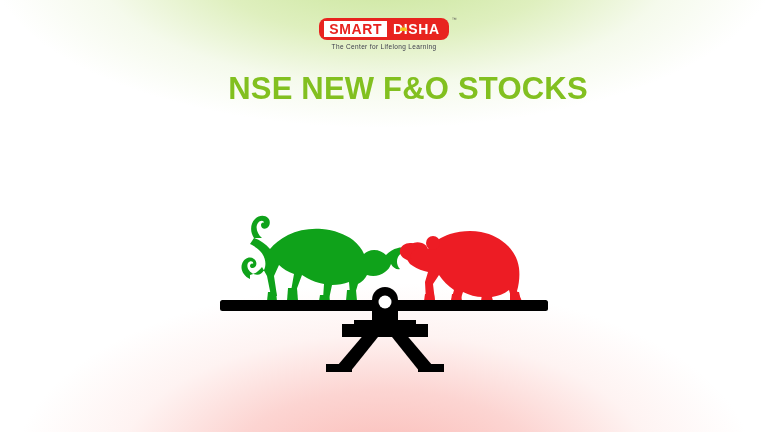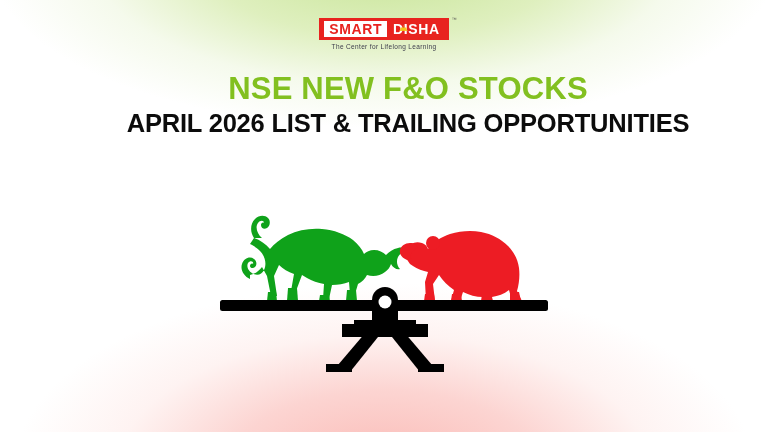--- a/index.html
+++ b/index.html
@@ -53,21 +53,21 @@
     top: 18px;
     display: flex;
     flex-direction: column;
     align-items: center;
   }
   .logo-box {
     position: relative;
     display: flex;
     align-items: stretch;
     background: #e8231f;
-    border-radius: 0;
+    border-radius: 8px;
     padding: 3px 5px;
     height: 22px;
     box-sizing: border-box;
   }
   .logo-smart {
     background: #ffffff;
     color: #e8231f;
     font-weight: 800;
     font-size: 14px;
     letter-spacing: 0.6px;
@@ -174,21 +174,20 @@
         </span>
         <span class="logo-disha">DISHA</span>
       </span>
       <span class="logo-tm">™</span>
     </div>
     <div class="logo-tagline">The Center for Lifelong Learning</div>
   </div>
 
   <div class="headline-wrap">
     <div class="headline-1">NSE NEW F&amp;O STOCKS</div>
-    <div class="headline-2">APRIL 2026 LIST &amp; TRAILING OPPORTUNITIES</div>
   </div>
 
   <div class="illus">
     <svg viewBox="0 0 340 200" width="340" height="200" xmlns="http://www.w3.org/2000/svg">
 
       <g>
         <path fill="#0fa21a" d="
           M36,107
           C30,104 26,98 28,92
           C30,86 36,84 40,87

